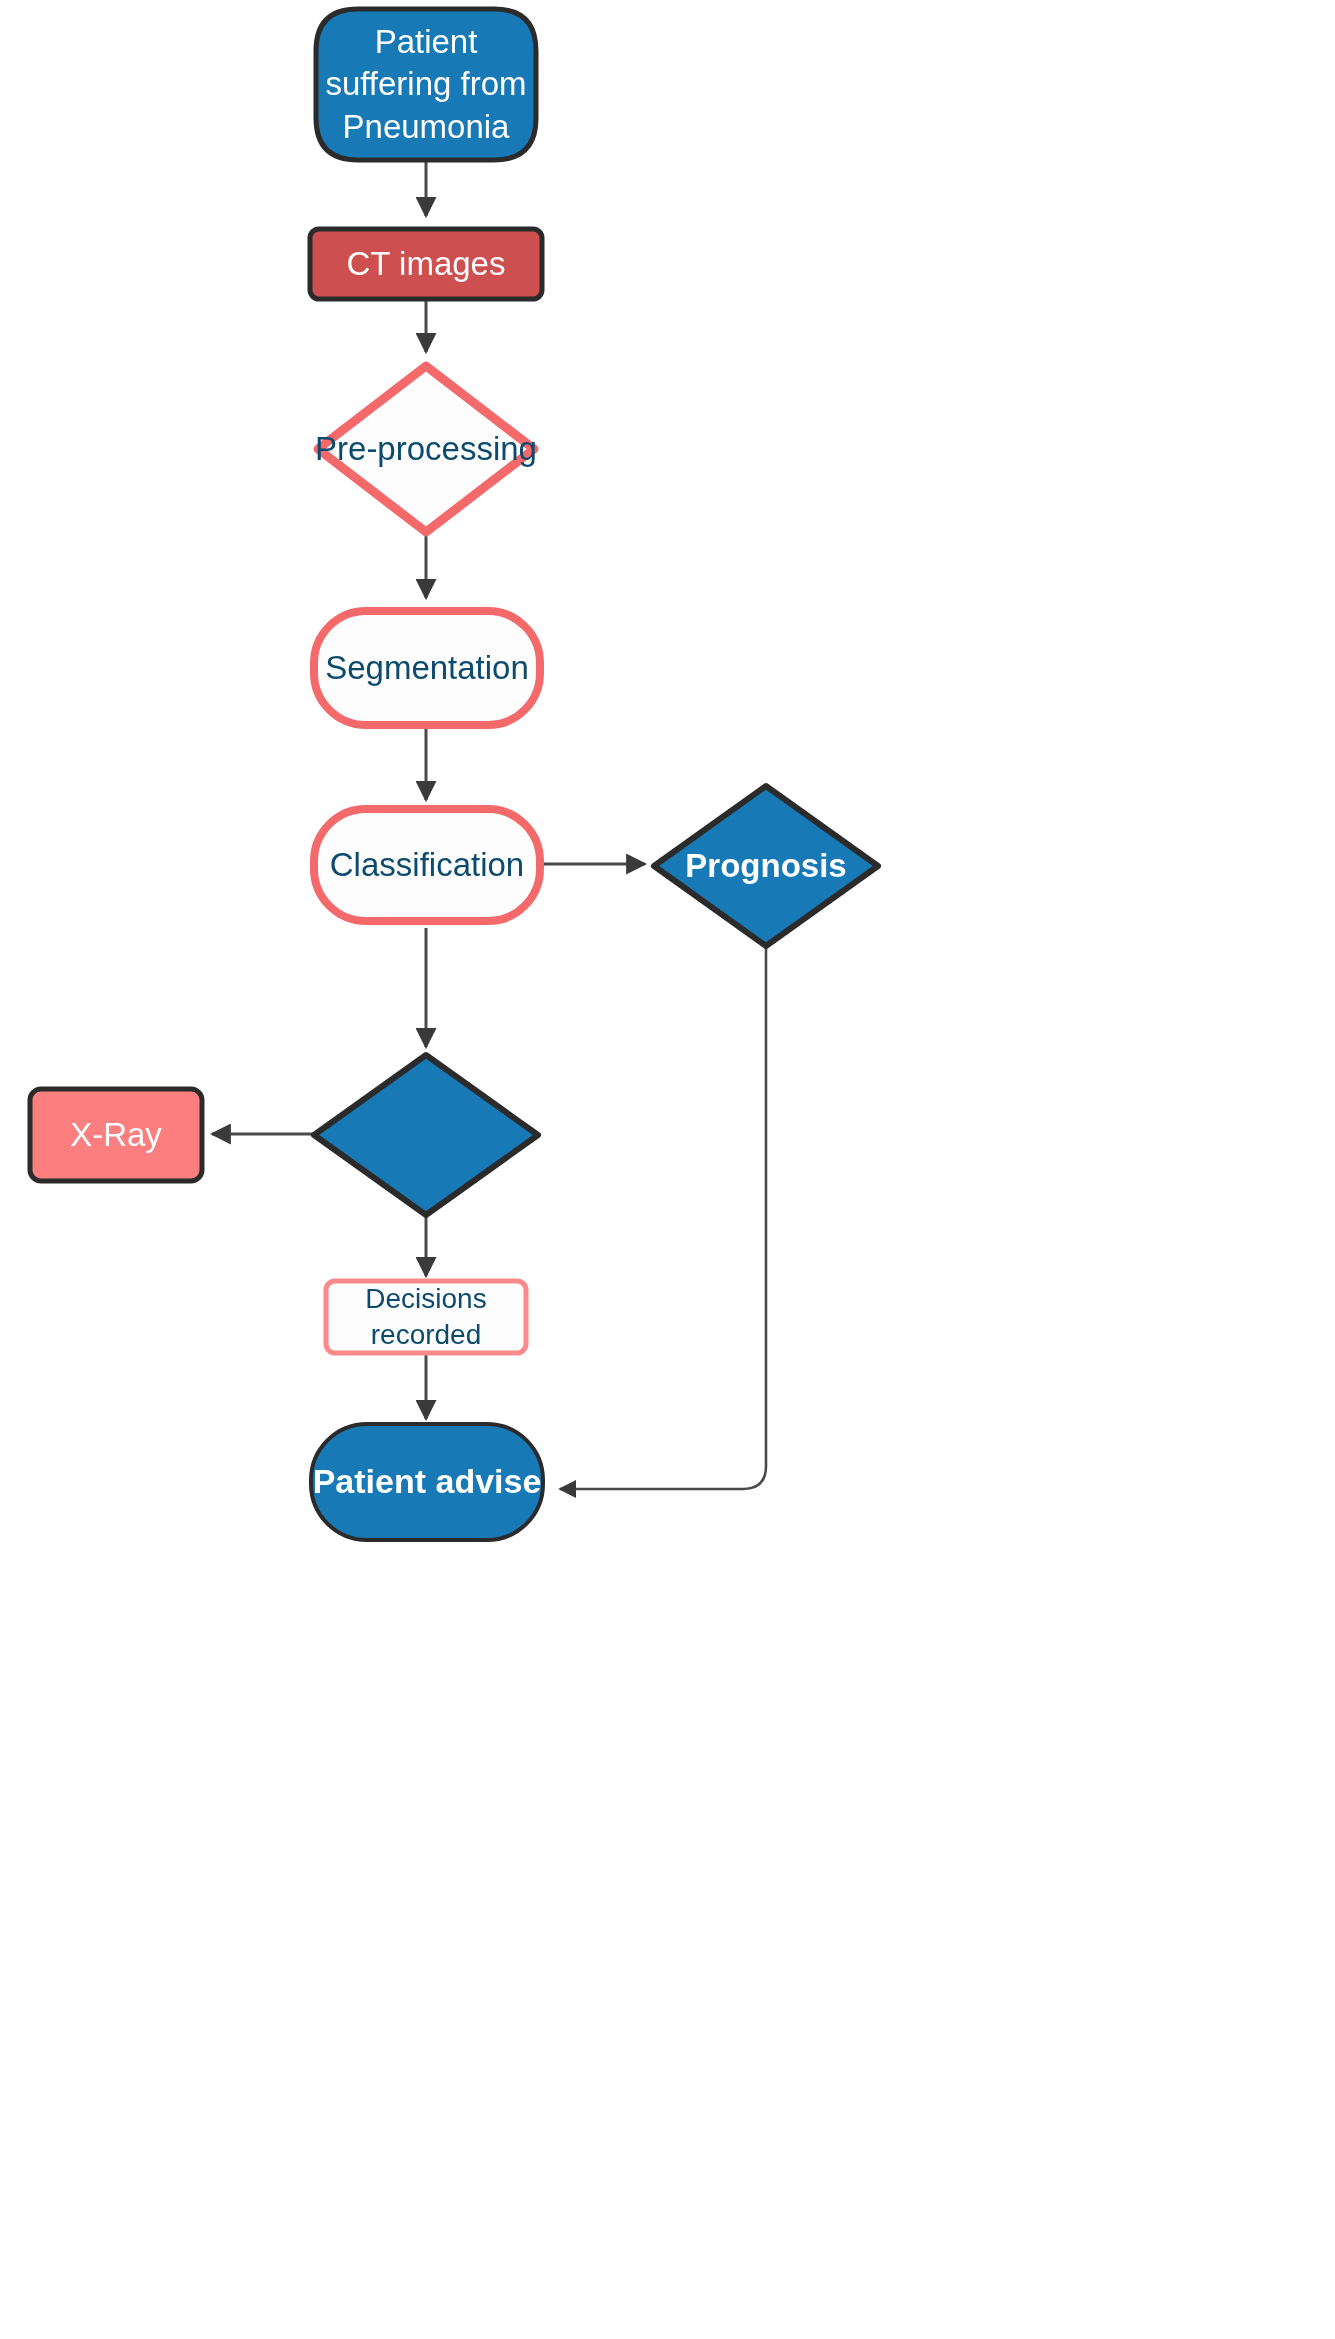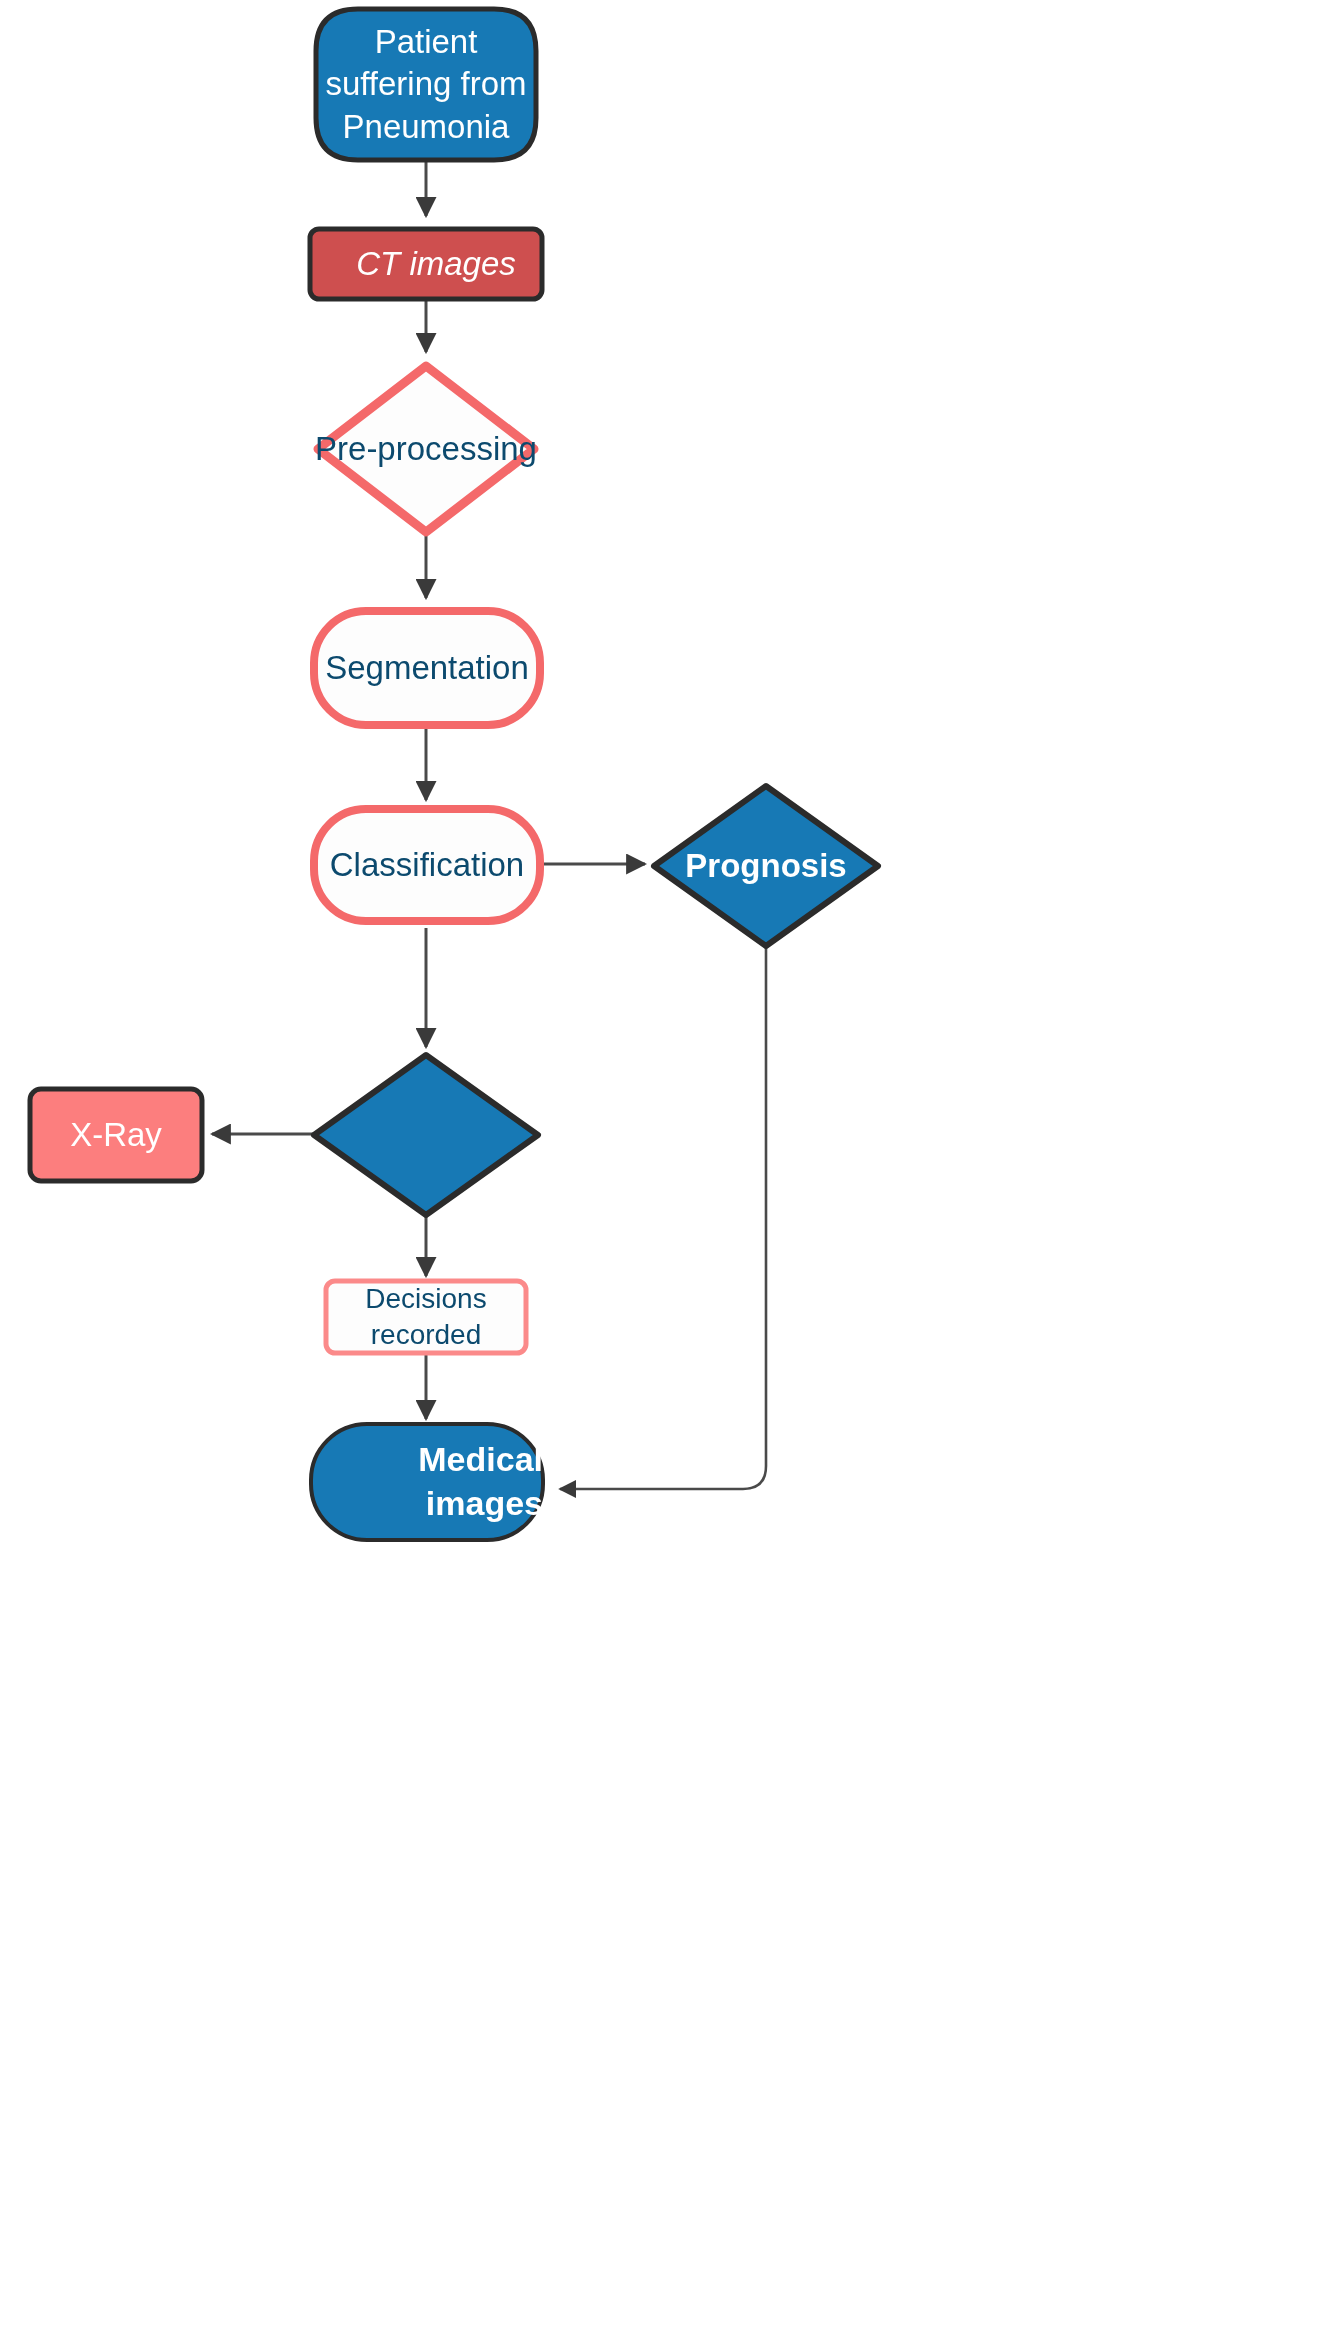--- a/index.html
+++ b/index.html
@@ -106,31 +106,31 @@
       <rect x="326" y="1281" width="200" height="72" rx="9" ry="9" fill="#FDFDFD" stroke="#FB8A8A" stroke-width="5"></rect>
 
       <rect x="311" y="1424" width="232" height="116" rx="56" ry="56" fill="#1779B5" stroke="#2B2B2B" stroke-width="4"></rect>
     </g>
   </svg>
 
   <div class="node-label lbl-white fs-33" style="left:316px; top:9px; width:220px; height:151px;">Patient
 suffering from
 Pneumonia</div>
 
-  <div class="node-label lbl-white fs-33" style="left:320px; top:229px; width:232px; height:70px;font-style:italic;">CT images</div>
+  <div class="node-label lbl-white fs-33" style="left:310px; top:229px; width:232px; height:70px;">CT images</div>
 
   <div class="node-label lbl-dark fs-33" style="left:300px; top:424px; width:252px; height:50px;">Pre-processing</div>
 
   <div class="node-label lbl-dark fs-33" style="left:314px; top:611px; width:226px; height:114px;">Segmentation</div>
 
   <div class="node-label lbl-dark fs-33" style="left:314px; top:809px; width:226px; height:112px;">Classification</div>
 
   <div class="node-label lbl-white lbl-bold fs-33" style="left:654px; top:786px; width:224px; height:160px;">Prognosis</div>
 
 
   <div class="node-label lbl-white fs-33" style="left:30px; top:1089px; width:172px; height:92px;">X-Ray</div>
 
   <div class="node-label lbl-dark fs-31" style="left:326px; top:1281px; width:200px; height:72px;">Decisions
 recorded</div>
 
-  <div class="node-label lbl-white lbl-bold fs-34" style="left:311px; top:1424px; width:232px; height:116px;">Medical images</div>
+  <div class="node-label lbl-white lbl-bold fs-34" style="left:311px; top:1424px; width:232px; height:116px;">Patient advise</div>
 
 </div>
 
 </body></html>

